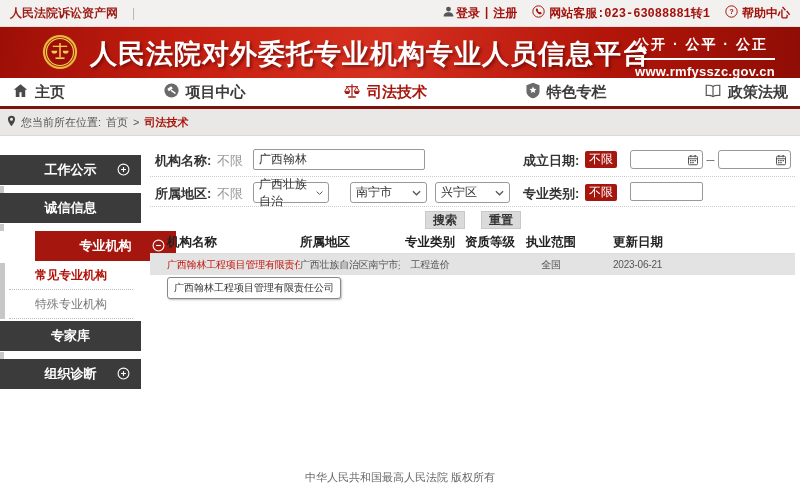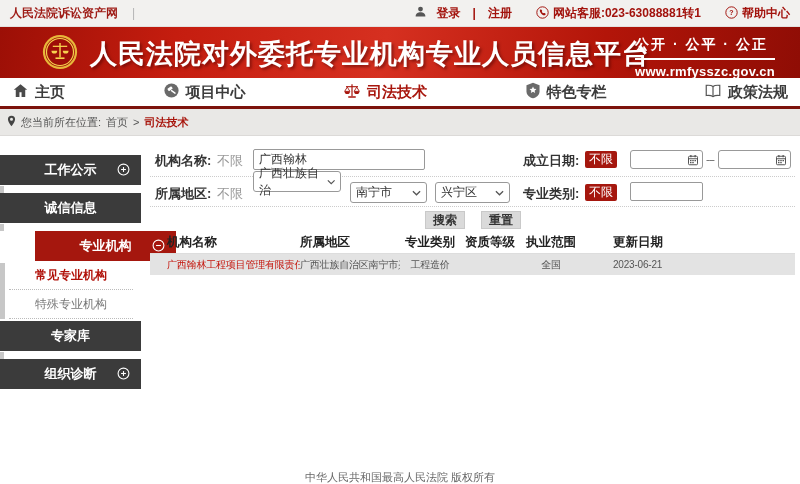--- a/index.html
+++ b/index.html
@@ -6,22 +6,22 @@
   html,body { width:800px; height:484px; overflow:hidden; background:#fff;
     font-family:"Liberation Sans","DejaVu Sans",sans-serif; }
   .page { position:relative; width:800px; height:484px; }
 
   
   .topbar { height:27px; background:#f2f1ef; border-bottom:1px solid #e3e1df;
     display:flex; align-items:center; justify-content:space-between; padding:0 10px; }
   .topbar-left { display:flex; align-items:center; gap:14px; }
   .site-name { color:#9e1c16; font-weight:bold; font-size:12px; cursor:pointer; }
   .tb-sep { color:#b5b5b5; font-size:12px; }
-  .topbar-right { display:flex; align-items:center; gap:10px; color:#a2120c;
-    font-size:12px; font-weight:bold; }
+  .topbar-right { display:flex; align-items:center; gap:1px; color:#a2120c;
+    font-size:12px; font-weight:bold;font-family:Liberation Mono, monospace; }
   .tb-group { display:flex; align-items:flex-end; gap:4px; margin-left:14px; cursor:pointer; }
   .tb-red-sep { color:#a2120c; margin:0 2px; }
 
   
   .header { position:relative; height:51px;
     background:linear-gradient(100deg,#9c0f06 0%,#c51d0f 22%,#d63020 48%,#b31509 75%,#8f0d05 100%); }
   .logo { position:absolute; left:42px; top:7px; }
   .header-title { position:absolute; left:90px; top:9px; font-size:27px; font-weight:bold;
     color:#fff; letter-spacing:1px; white-space:nowrap; text-shadow:2px 2px 3px rgba(70,0,0,.55); }
   .header-right { position:absolute; left:635px; top:9px; color:#fff; }
@@ -275,21 +275,21 @@
             <rect x="10.5" y="12" width="3" height="2.5" fill="#555"></rect>
             <rect x="15" y="12" width="3" height="2.5" fill="#555"></rect>
             <rect x="6" y="16" width="3" height="2.5" fill="#555"></rect>
             <rect x="10.5" y="16" width="3" height="2.5" fill="#555"></rect>
           </svg>
         </span>
       <div class="dotted-line" style="top:33px"></div>
 
       <span class="lbl" style="left:5px;top:42px">所属地区:</span>
       <span class="unl-text" style="left:67px;top:42px">不限</span>
-      <span class="select-box" style="left:103px;top:28px;width:88px">
+      <span class="select-box" style="left:103px;top:39px;width:76px">
         <span>广西壮族自治</span>
         <svg width="9" height="6" viewBox="0 0 10 6">
             <path d="M1 1l4 4 4-4" stroke="#555" stroke-width="1.4" fill="none"></path>
           </svg>
       </span>
       <span class="select-box" style="left:200px;top:39px;width:77px">
         <span>南宁市</span>
         <svg width="9" height="6" viewBox="0 0 10 6">
             <path d="M1 1l4 4 4-4" stroke="#555" stroke-width="1.4" fill="none"></path>
           </svg>
@@ -319,17 +319,18 @@
 
       <div class="trow">
         <span class="row-link">广西翰林工程项目管理有限责任...</span>
         <span class="c-clip">广西壮族自治区南宁市兴宁区</span>
         <span class="c-center">工程造价</span>
         <span class="c-center"></span>
         <span class="c-center">全国</span>
         <span class="c-last">2023-06-21</span>
       </div>
 
+      <div class="tooltip">广西翰林工程项目管理有限责任公司</div>
     </div>
   </div>
 
   <div class="footer">中华人民共和国最高人民法院 版权所有</div>
 </div>
 
 </body></html>

